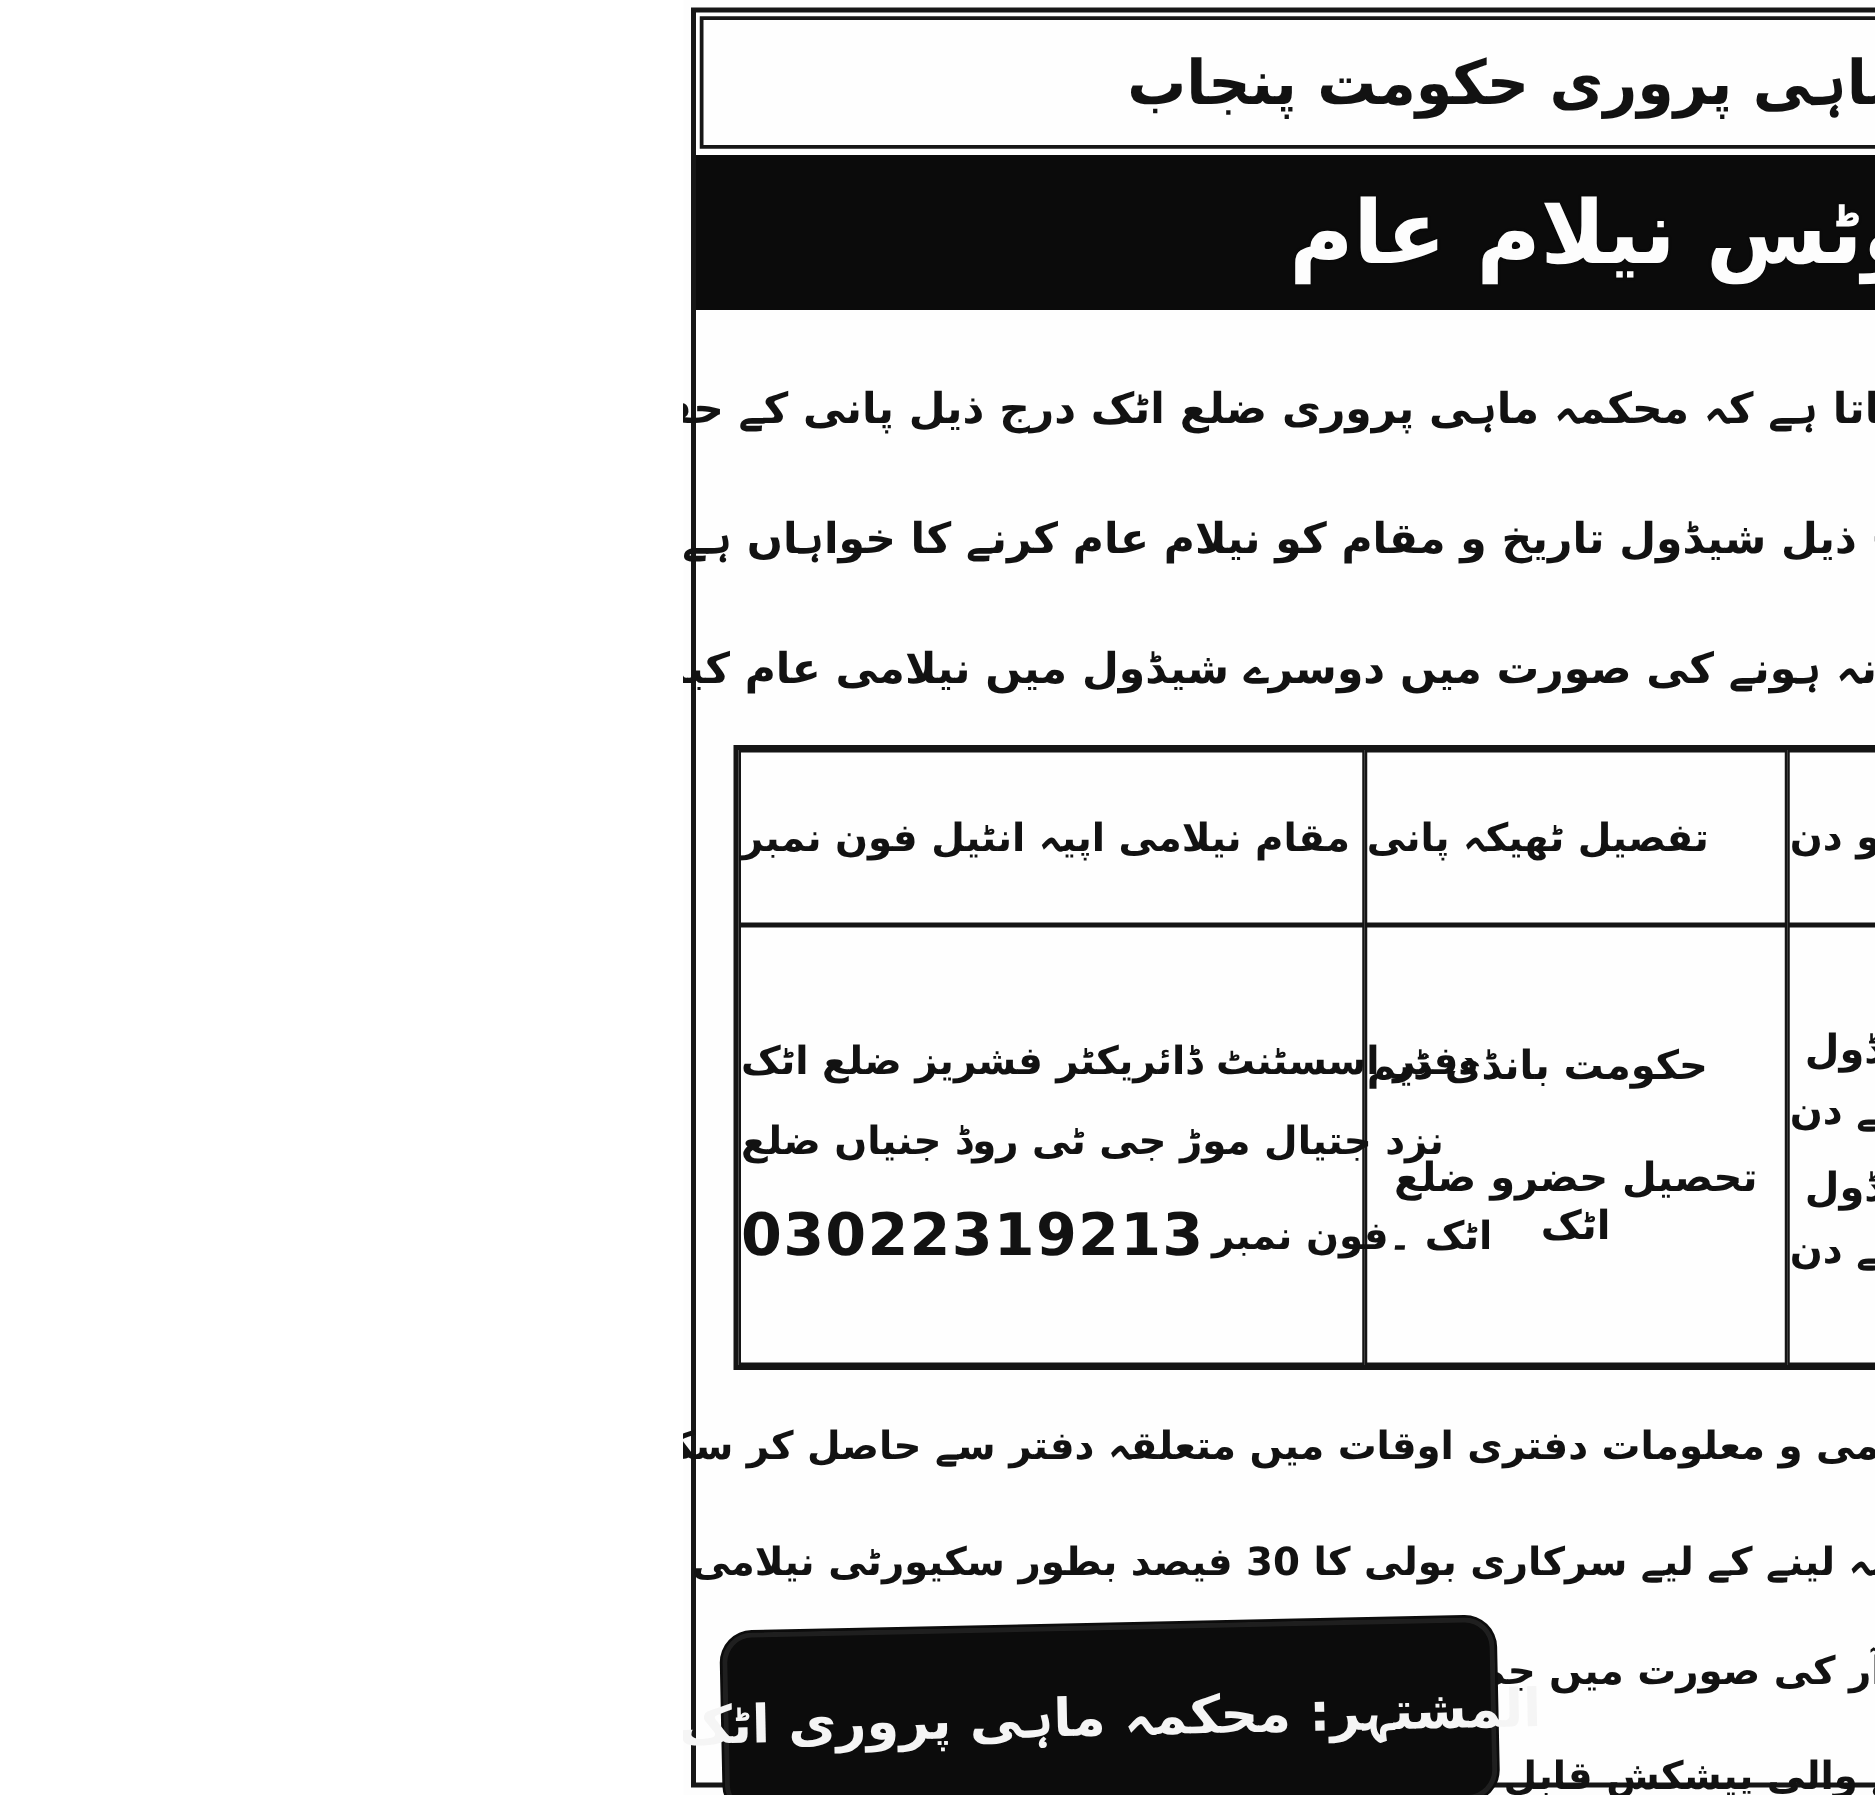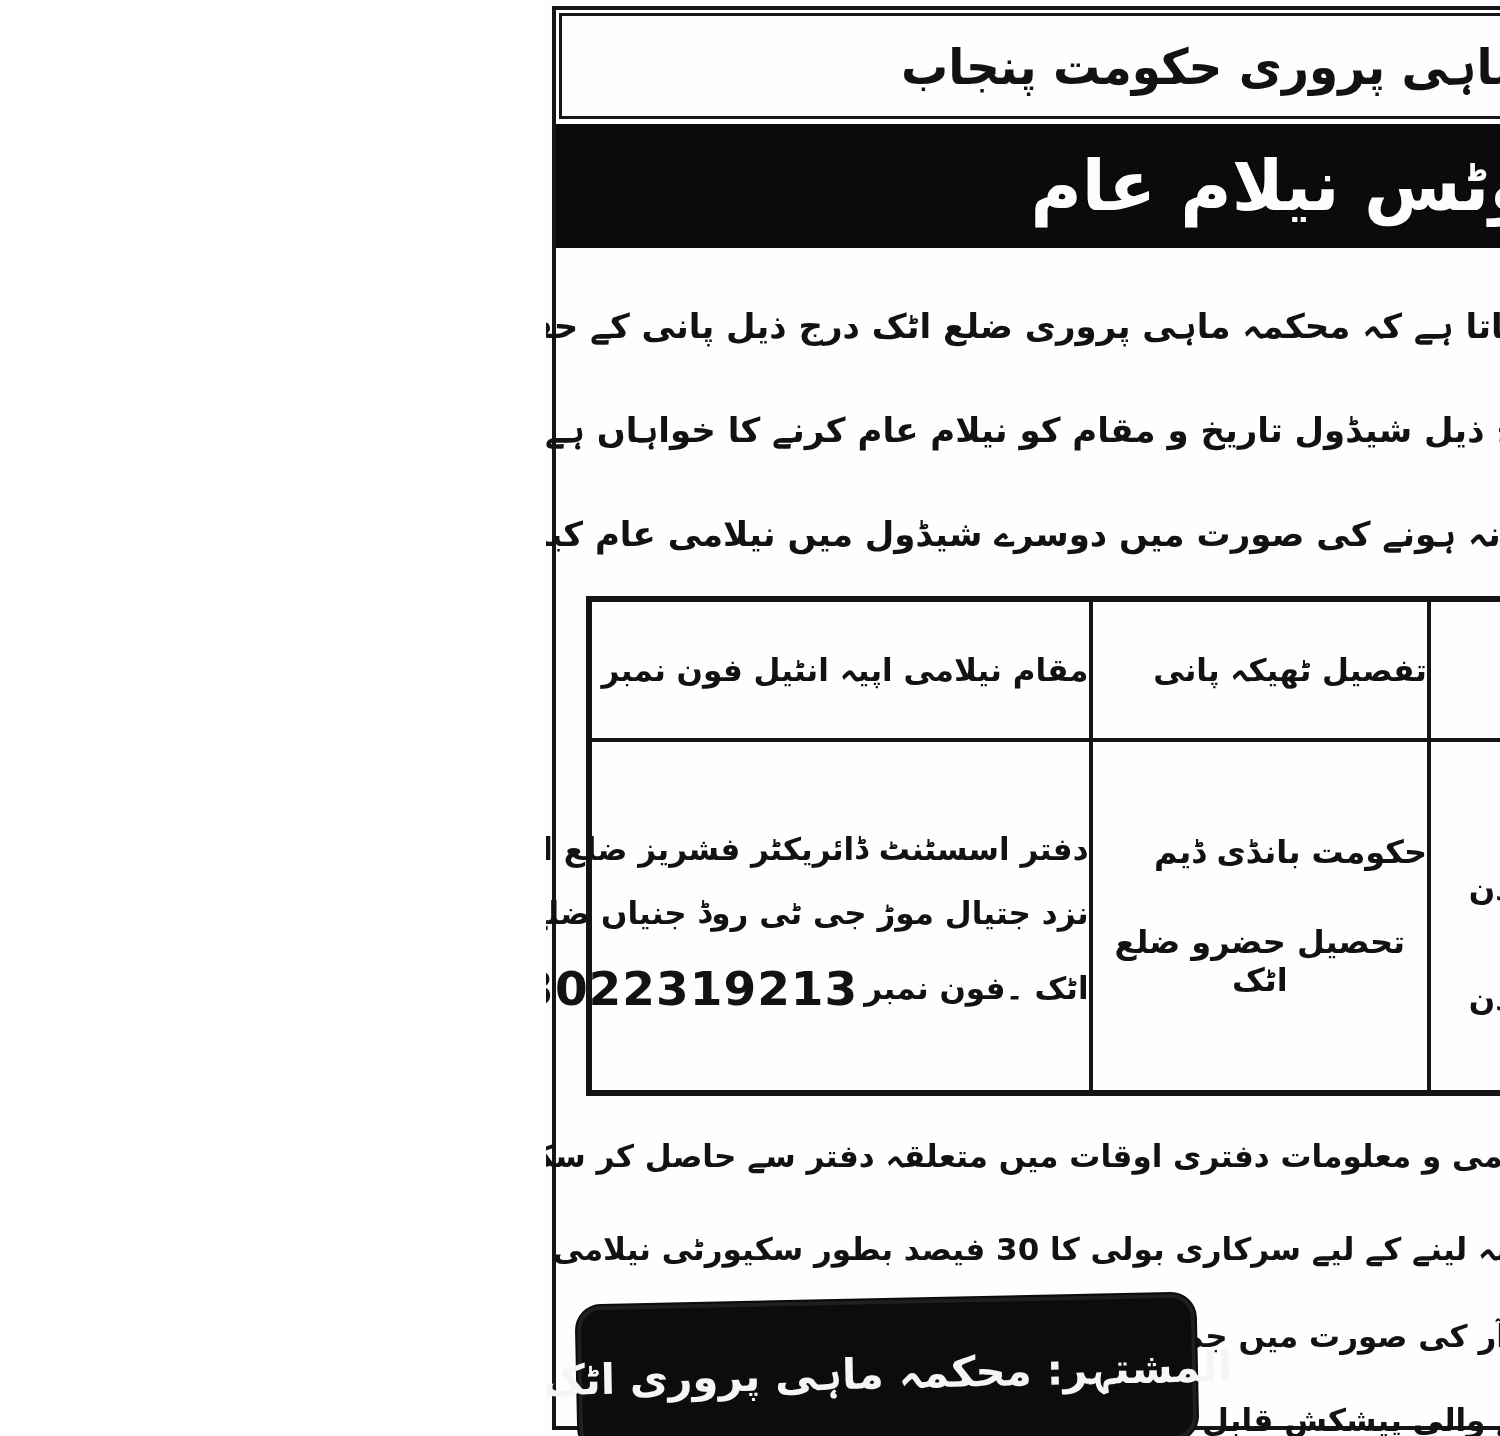--- a/index.html
+++ b/index.html
@@ -53,27 +53,27 @@
   
   .tbl{
     margin:4px 30px 0 30px;
     border:4px solid #151515;
     display:grid;
     grid-template-columns:40.5% 24% 35.5%;
   }
   .cell{
     border:2px solid #151515;
     display:flex; flex-direction:column;
-    align-items:flex-start; justify-content:center;
+    align-items:flex-end; justify-content:center;
     text-align:center;
     font-weight:bold;
   }
   .cell.hdr{ height:140px; font-size:31px; }
   .cell.body{ height:352px; font-size:31px; }
-  .sched-label{ font-size:32px; margin:6px 1px; }
+  .sched-label{ font-size:32px; margin:6px 12px; }
   .sched-date{ font-size:31px; margin:6px 0 18px 0; }
   .contract-line{ font-size:32px; margin:26px 0; }
   .venue-line{ font-size:31px; margin:14px 0; white-space:nowrap; }
   .phone-line{ font-size:31px; margin:16px 0 0 0; white-space:nowrap; display:flex; align-items:center; gap:6px; }
   .phone-number{ font-size:47px; letter-spacing:1px; }
   
   .notes{
     padding:12px 28px 0 22px;
   }
   .note-line{

